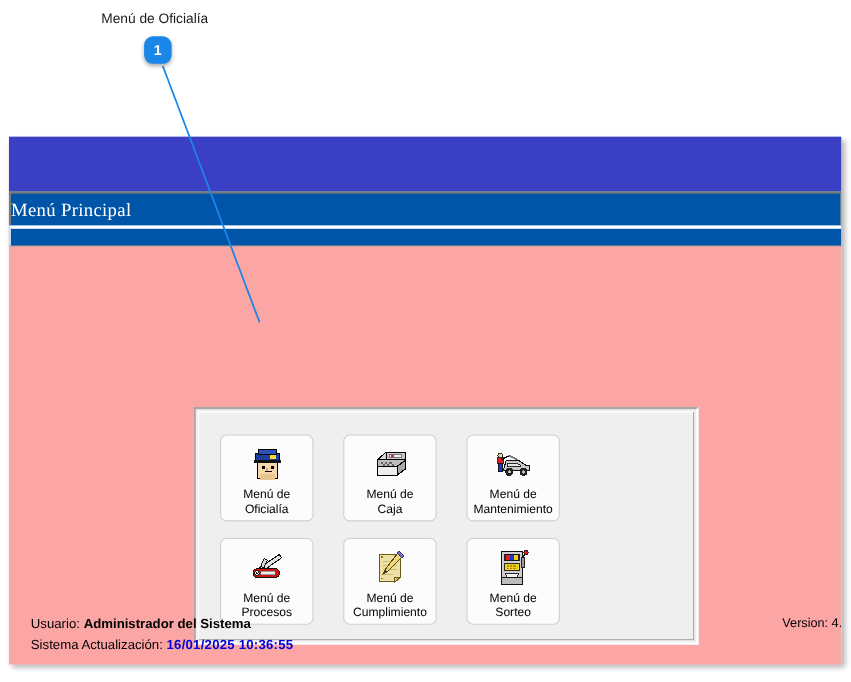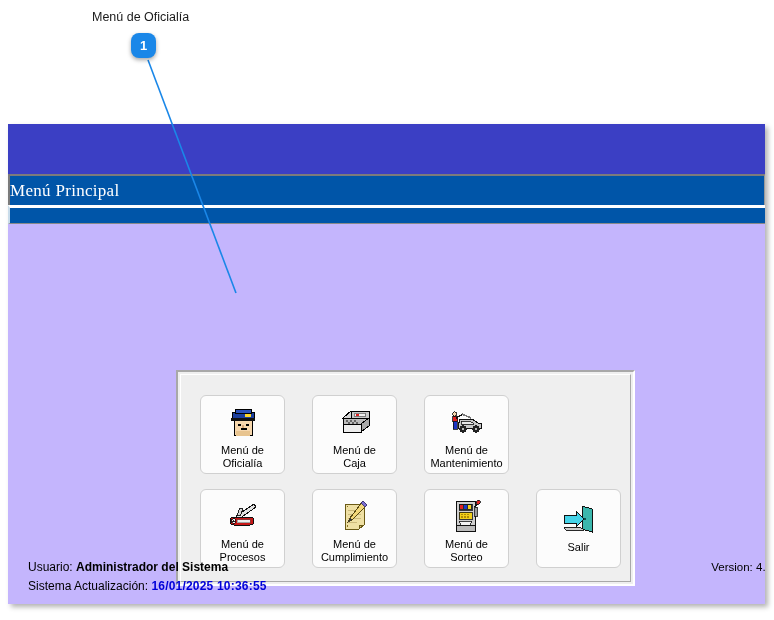--- a/index.html
+++ b/index.html
@@ -91,21 +91,21 @@
     height: 15px;
     background: #0055a8;
     border-top: 3px solid #ffffff;
     border-left: 2px solid #c9dcea;
     border-bottom: 1px solid #8a8a8a;
   }
 
   .client-area {
     position: relative;
     height: 386px;
-    background: #c4b5fd;
+    background: #fca5a5;
   }
 
   
   #menu-panel {
     position: absolute;
     left: 168px;
     top: 146px;
     width: 459px;
     height: 216px;
     background: #efefef;
@@ -340,32 +340,20 @@
               <rect x="5" y="27" width="19" height="6" fill="#bcbcbc" stroke="#111" stroke-width="1"></rect>
               <line x1="24" y1="9" x2="27" y2="5" stroke="#111" stroke-width="1.4"></line>
               <rect x="23.5" y="9" width="2.5" height="9" fill="#9a9a9a" stroke="#111" stroke-width="0.8"></rect>
               <circle cx="27.3" cy="4.3" r="2" fill="#e02020" stroke="#111" stroke-width="0.8"></circle>
             </svg>
           </div>
           <div class="btn-label">Menú de
 Sorteo</div>
         </div>
 
-        <div class="menu-btn exit" id="btn-salir">
-          <div class="icon-box">
-            <svg width="38" height="32" viewBox="0 0 38 32" shape-rendering="crispEdges">
-              <polygon points="22,3 32,6 32,29 22,26" fill="#2fa6a0" stroke="#111" stroke-width="1"></polygon>
-              <polygon points="22,3 32,6 32,29 22,26" fill="#3bb7ad" stroke="#111" stroke-width="1"></polygon>
-              <circle cx="24.5" cy="16" r="1.4" fill="#0d4f4c"></circle>
-              <polygon points="4,12 16,12 16,8 24,16 16,24 16,20 4,20" fill="#45d3e8" stroke="#111" stroke-width="1"></polygon>
-              <polygon points="4,24 20,24 24,27 6,27" fill="#cfcfcf" stroke="#111" stroke-width="0.9"></polygon>
-            </svg>
-          </div>
-          <div class="btn-label">Salir</div>
-        </div>
 
       </div>
     </div>
 
     <div class="footer">
       <div class="footer-left">
         <div>
           <span class="lbl">Usuario:</span>
           <span class="val-bold">Administrador del Sistema</span>
         </div>

